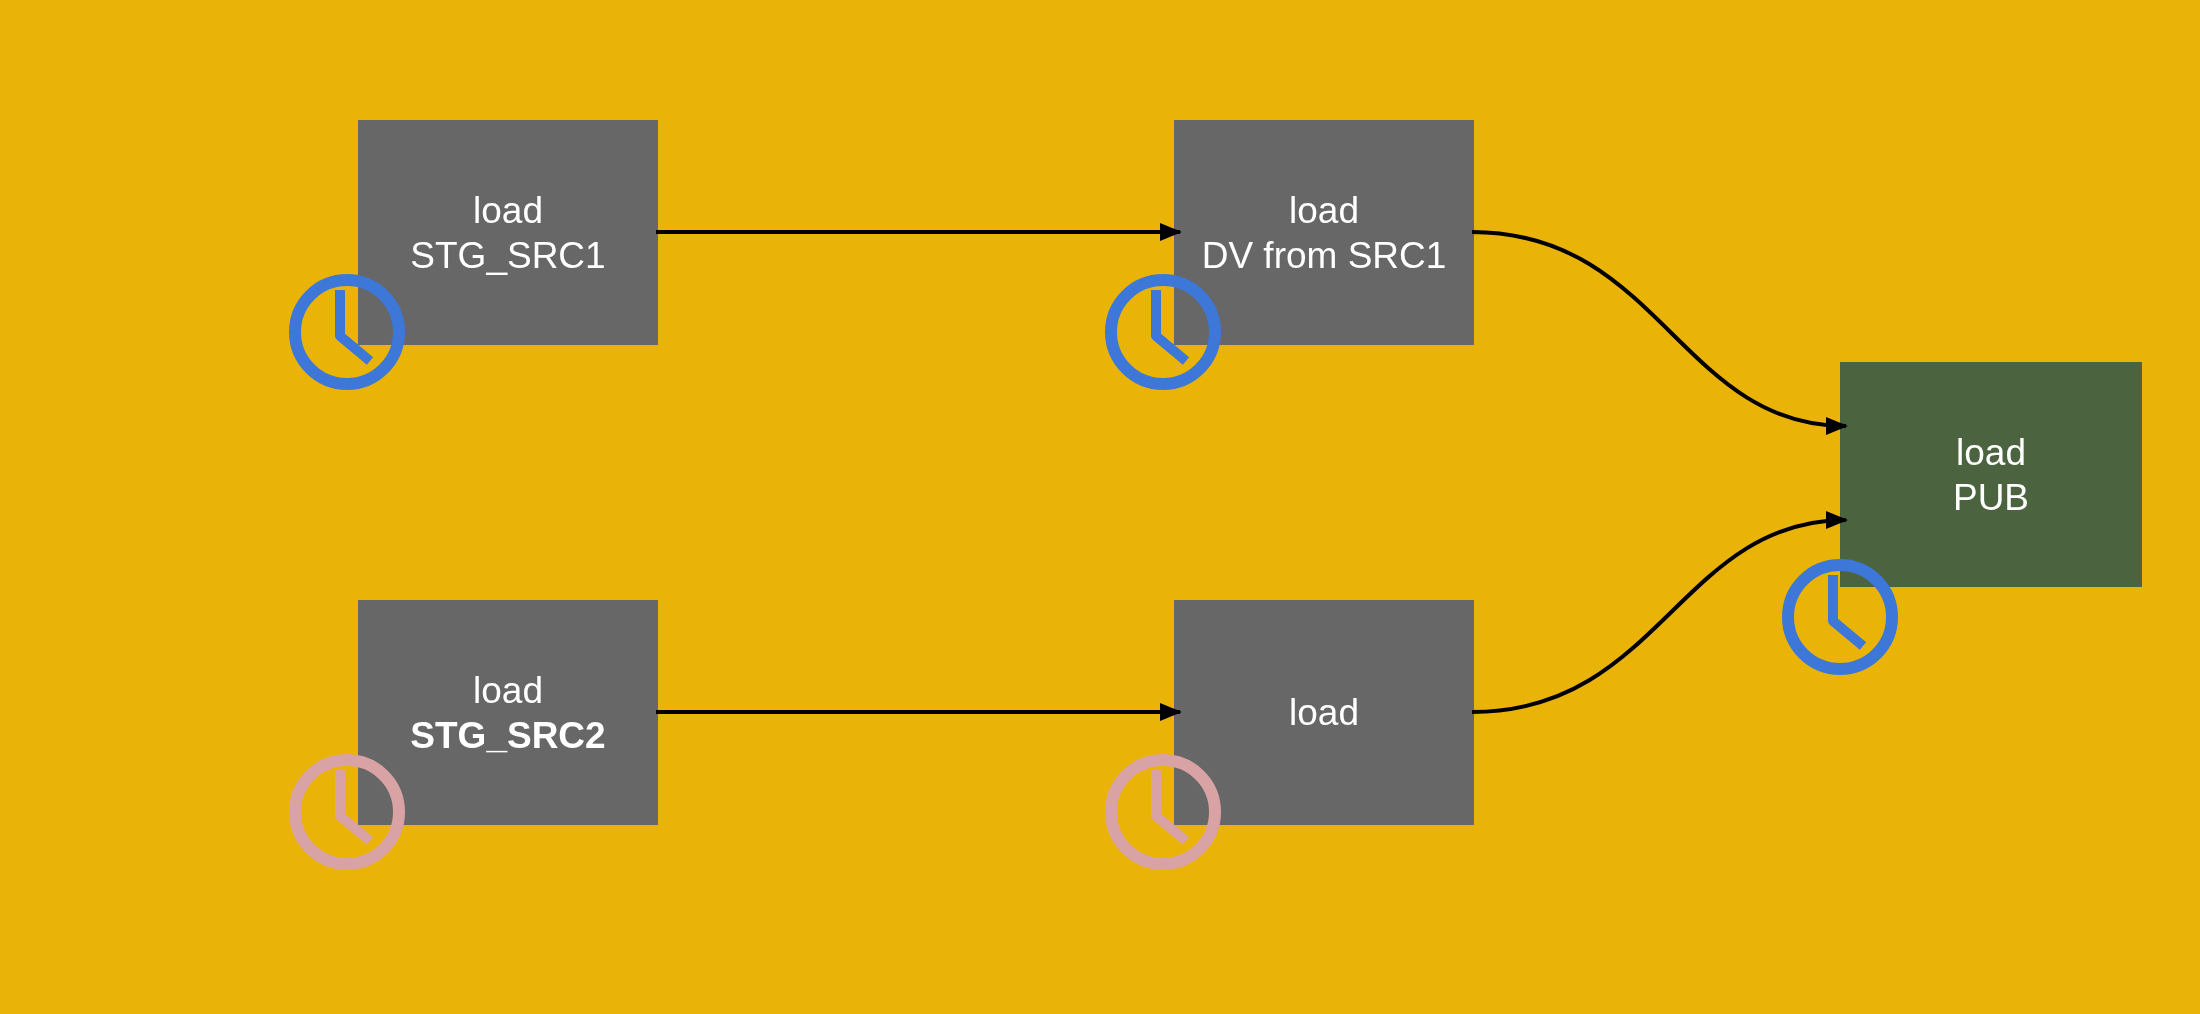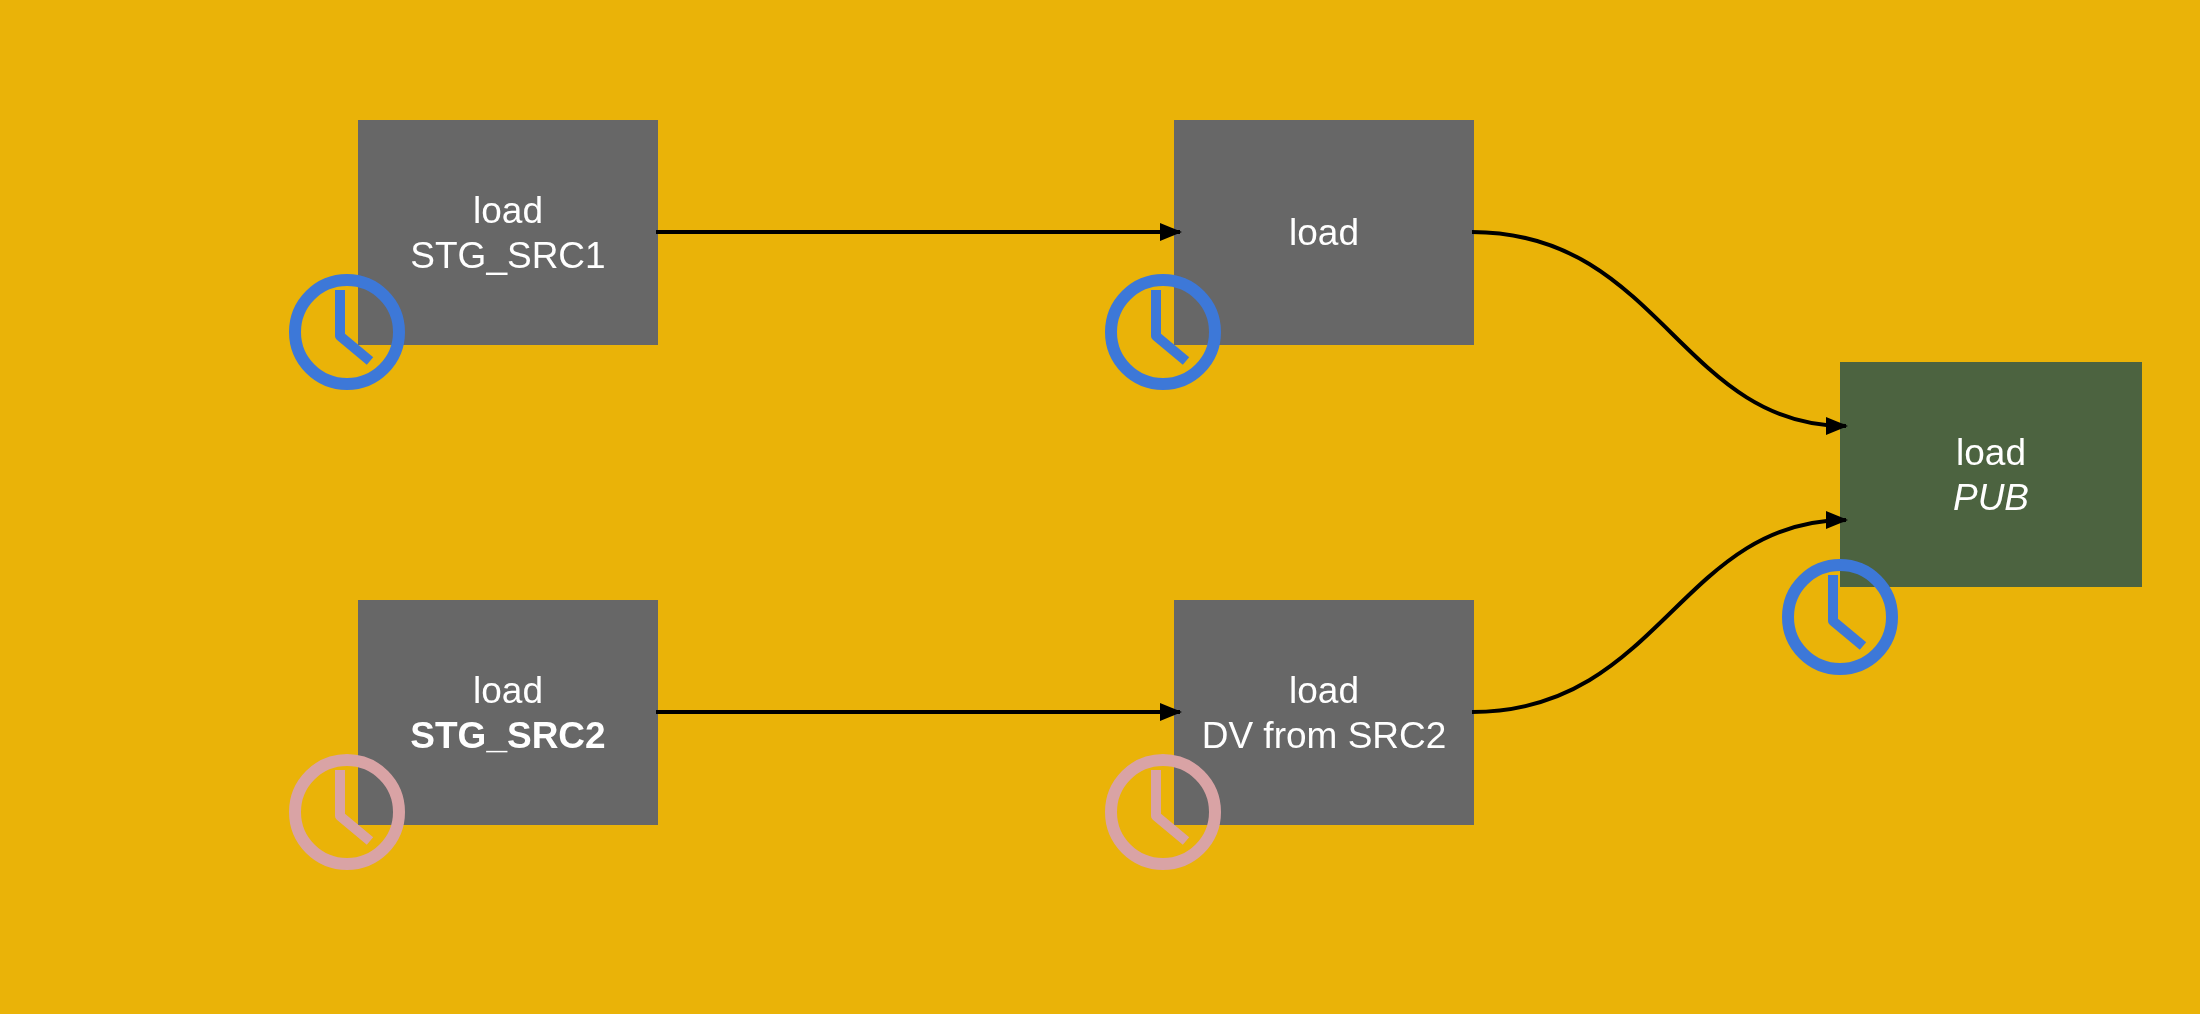--- a/index.html
+++ b/index.html
@@ -64,42 +64,42 @@
 <div class="node" style="left: 358px; top: 120px; width: 300px; height: 225px; background: rgb(103, 103, 103);">
       <div class="label-line" style="color: rgb(255, 255, 255);">load</div>
       <div class="label-line" style="color: rgb(255, 255, 255);">STG_SRC1</div>
     </div>
     <svg class="clock" width="118" height="118" viewBox="0 0 118 118" style="left: 288px; top: 273px;">
       <circle cx="59" cy="59" r="52" fill="none" stroke="#3d78d8" stroke-width="12"></circle>
       <polyline points="52,17 52,63 82,88" fill="none" stroke="#3d78d8" stroke-width="10" stroke-linejoin="round"></polyline>
     </svg>
     <div class="node" style="left: 1174px; top: 120px; width: 300px; height: 225px; background: rgb(103, 103, 103);">
       <div class="label-line" style="color: rgb(255, 255, 255);">load</div>
+      <div class="label-line" style="color: rgb(255, 255, 255);">DV from SRC1</div>
     </div>
     <svg class="clock" width="118" height="118" viewBox="0 0 118 118" style="left: 1104px; top: 273px;">
       <circle cx="59" cy="59" r="52" fill="none" stroke="#3d78d8" stroke-width="12"></circle>
       <polyline points="52,17 52,63 82,88" fill="none" stroke="#3d78d8" stroke-width="10" stroke-linejoin="round"></polyline>
     </svg>
     <div class="node" style="left: 1840px; top: 362px; width: 302px; height: 225px; background: rgb(76, 99, 64);">
       <div class="label-line" style="color: rgb(255, 255, 255);">load</div>
-      <div class="label-line" style="color: rgb(255, 255, 255); font-style: italic;">PUB</div>
+      <div class="label-line" style="color: rgb(255, 255, 255);">PUB</div>
     </div>
     <svg class="clock" width="118" height="118" viewBox="0 0 118 118" style="left: 1781px; top: 558px;">
       <circle cx="59" cy="59" r="52" fill="none" stroke="#3d78d8" stroke-width="12"></circle>
       <polyline points="52,17 52,63 82,88" fill="none" stroke="#3d78d8" stroke-width="10" stroke-linejoin="round"></polyline>
     </svg>
     <div class="node" style="left: 358px; top: 600px; width: 300px; height: 225px; background: rgb(103, 103, 103);">
       <div class="label-line" style="color: rgb(255, 255, 255);">load</div>
       <div class="label-line" style="color: rgb(255, 255, 255); font-weight: bold;">STG_SRC2</div>
     </div>
     <svg class="clock" width="118" height="118" viewBox="0 0 118 118" style="left: 288px; top: 753px;">
       <circle cx="59" cy="59" r="52" fill="none" stroke="#d9a3a5" stroke-width="12"></circle>
       <polyline points="52,17 52,63 82,88" fill="none" stroke="#d9a3a5" stroke-width="10" stroke-linejoin="round"></polyline>
     </svg>
     <div class="node" style="left: 1174px; top: 600px; width: 300px; height: 225px; background: rgb(103, 103, 103);">
       <div class="label-line" style="color: rgb(255, 255, 255);">load</div>
-      <div class="label-line" style="color: rgb(255, 255, 255);">DV from SRC2</div>
     </div>
     <svg class="clock" width="118" height="118" viewBox="0 0 118 118" style="left: 1104px; top: 753px;">
       <circle cx="59" cy="59" r="52" fill="none" stroke="#d9a3a5" stroke-width="12"></circle>
       <polyline points="52,17 52,63 82,88" fill="none" stroke="#d9a3a5" stroke-width="10" stroke-linejoin="round"></polyline>
     </svg>
   </div>
 
 </body></html>

